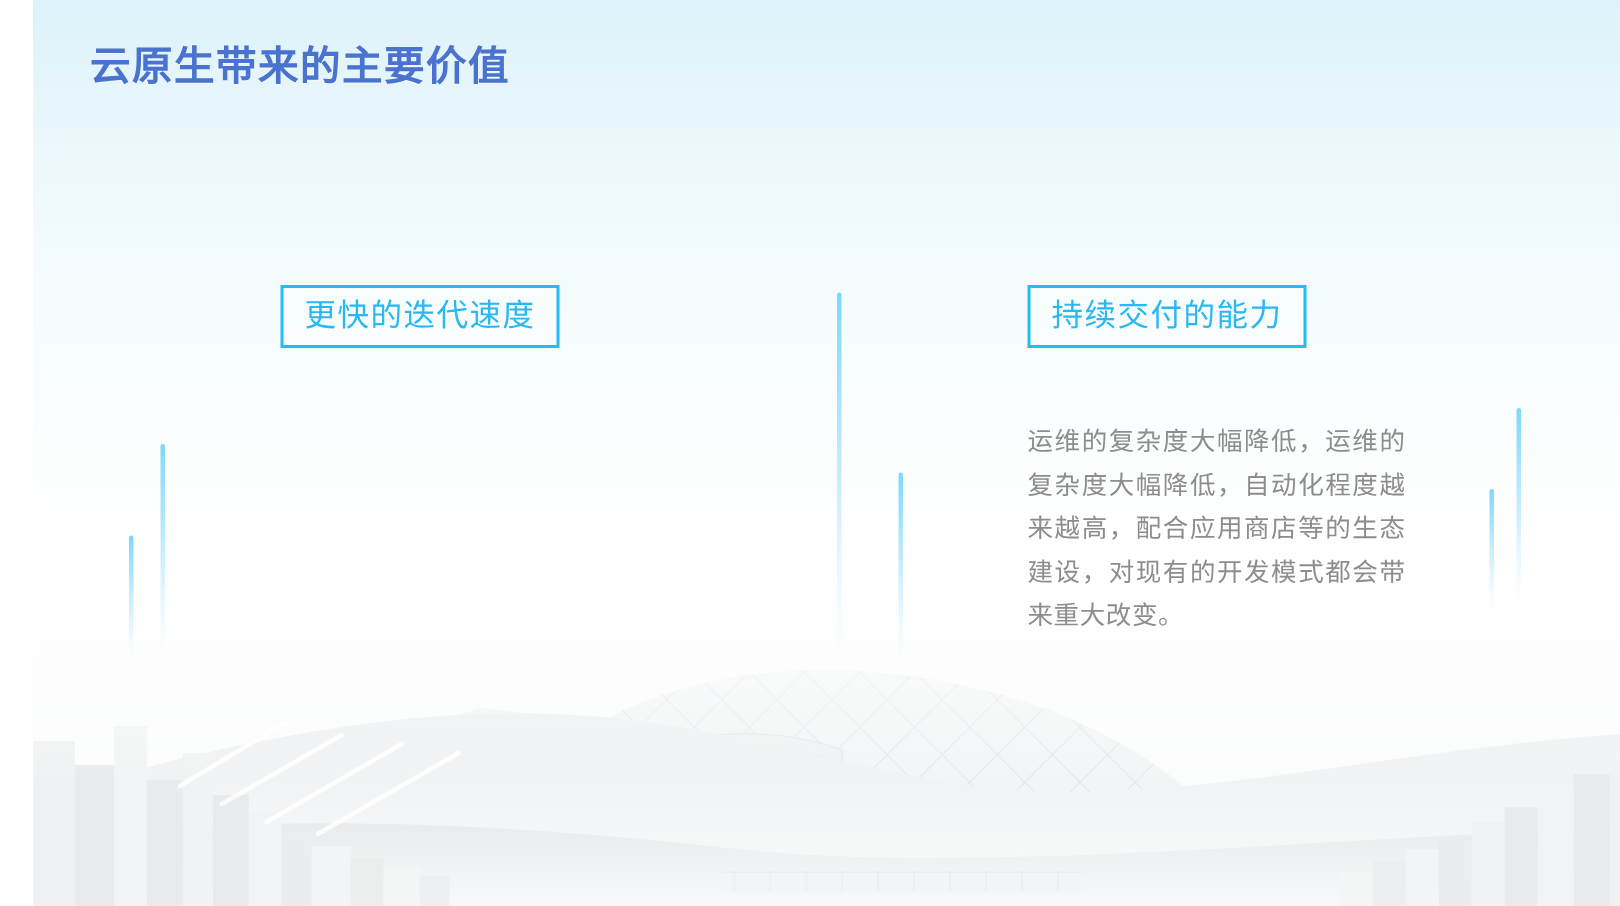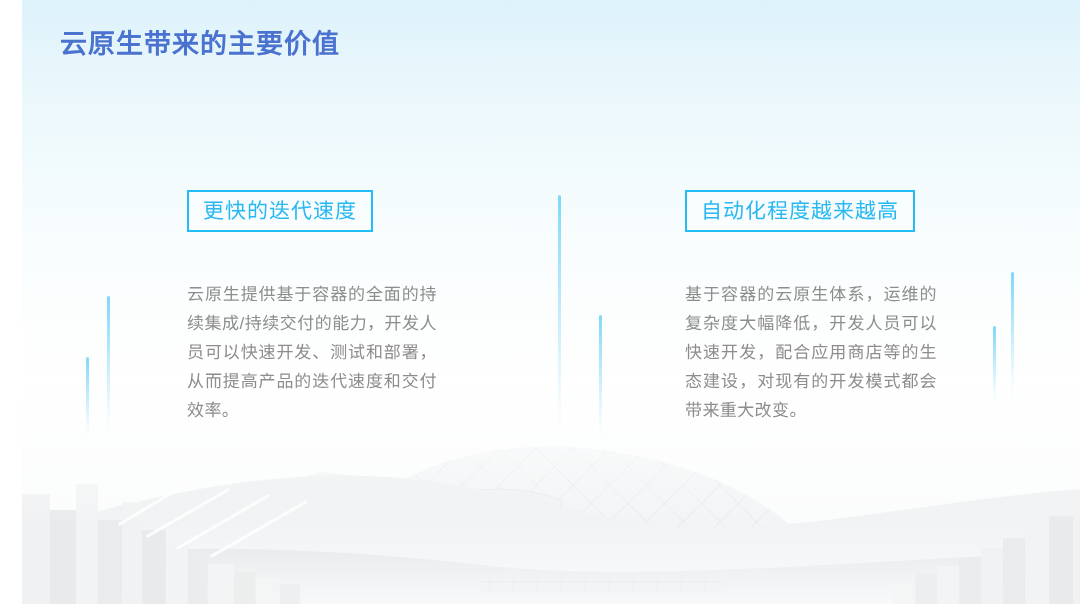--- a/index.html
+++ b/index.html
@@ -208,21 +208,20 @@
 
   <div class="vrule" style="left:64px;  top:357px; height:82px;"></div>
   <div class="vrule" style="left:85px;  top:296px; height:140px;"></div>
   <div class="vrule" style="left:536px; top:195px; height:245px;"></div>
   <div class="vrule" style="left:577px; top:315px; height:125px;"></div>
   <div class="vrule" style="left:971px; top:326px; height:80px;"></div>
   <div class="vrule" style="left:989px; top:272px; height:130px;"></div>
 
   <div class="col col-left">
     <div class="card-heading">更快的迭代速度</div>
-    <div class="card-body">云原生提供基于容器的全面的持续集成/持续交付的能力，开发人员可以快速开发、测试和部署，从而提高产品的迭代速度和交付效率。</div>
   </div>
 
   <div class="col col-right">
-    <div class="card-heading">自动化程度越来越高</div>
-    <div class="card-body">基于容器的云原生体系，运维的复杂度大幅降低，开发人员可以快速开发，配合应用商店等的生态建设，对现有的开发模式都会带来重大改变。</div>
+    <div class="card-heading">持续交付的能力</div>
+    <div class="card-body">运维的复杂度大幅降低，运维的复杂度大幅降低，自动化程度越来越高，配合应用商店等的生态建设，对现有的开发模式都会带来重大改变。</div>
   </div>
 
 </div>
 
 </body></html>

